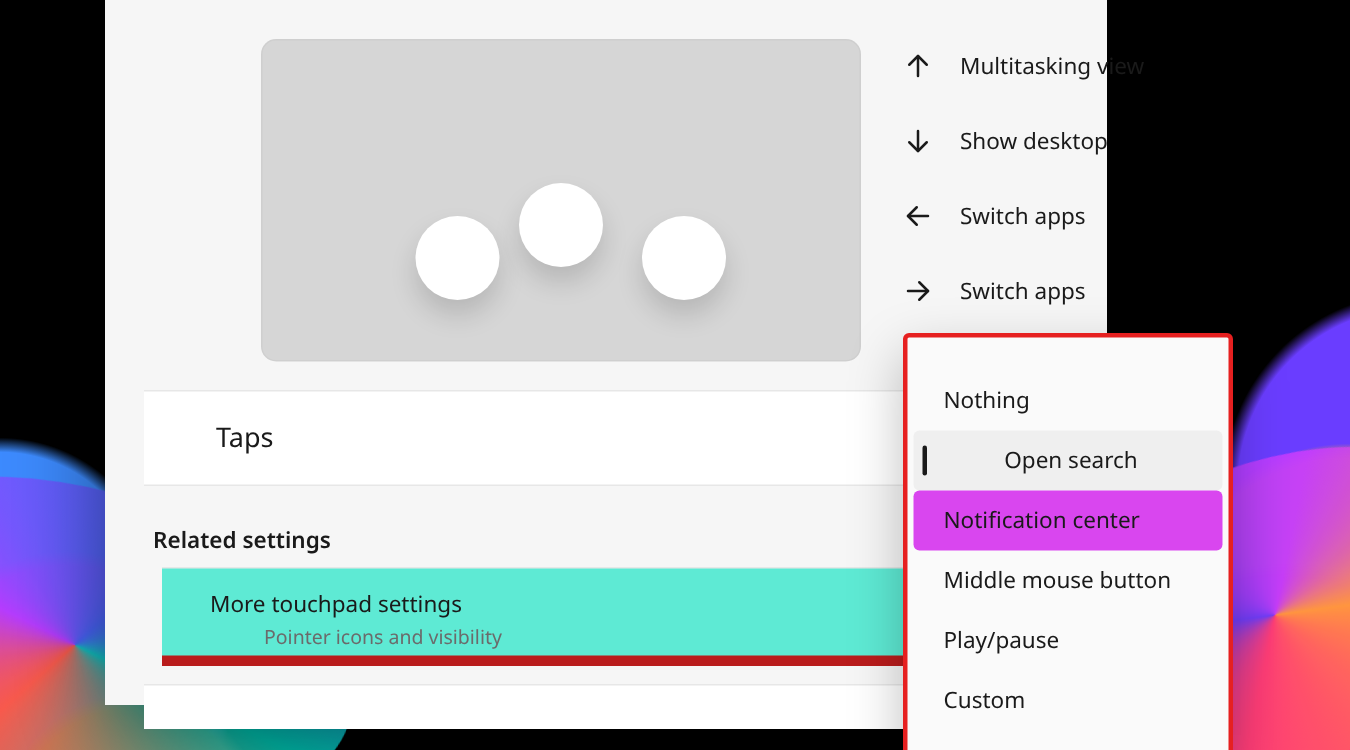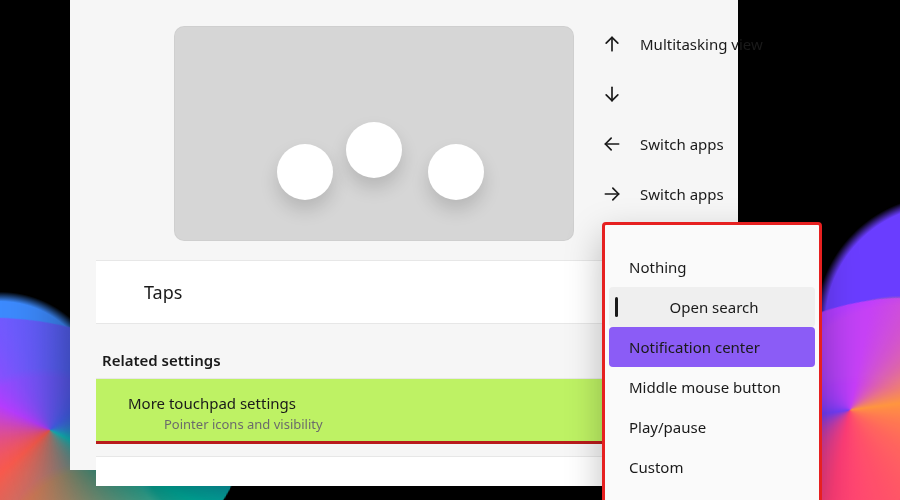--- a/index.html
+++ b/index.html
@@ -96,25 +96,25 @@
   }
 
   
   .related-heading {
     position: absolute;
     left: 6px; top: 350px;
     font-size: 15px; font-weight: 600; color: #1a1a1a;
   }
   .more-touchpad {
     position: absolute;
-    left: 0; right: 0; top: 378px;
+    left: 12px; right: 0; top: 378px;
     height: 66px;
-    background: #bef264;
+    background: #5eead4;
     border-top: 1px solid #e7e7e7;
-    border-bottom: 3px solid #b91c1c;
+    border-bottom: 7px solid #b91c1c;
     padding: 14px 0 0 32px;
     cursor: pointer;
   }
   .more-touchpad .title { font-size: 15px; color: #1a1a1a; }
   .more-touchpad .sub   { font-size: 13px; color: #6b6b6b; margin-top: 2px; margin-left: 36px; }
   .next-row {
     position: absolute; left:0; right:0; top: 456px; height: 30px;
     background: #fff; border-top:1px solid #e7e7e7;
   }
 
@@ -141,21 +141,21 @@
     background: #efefef;
     text-align: center;
   }
   .dropdown .opt.selected::before {
     content: "";
     position: absolute;
     left: 6px; top: 10px; bottom: 10px;
     width: 3px; background: #1a1a1a; border-radius: 2px;
   }
   .dropdown .opt.hover {
-    background: #8b5cf6;
+    background: #d946ef;
   }
 
   svg { display: block; }
 </style>
 </head>
 <body>
 
 <div class="wallpaper">
   <div class="wave a"></div>
   <div class="wave b"></div>
@@ -182,20 +182,21 @@
         <span>Multitasking view</span>
       </div>
 
       <div class="mapping-item">
         <span class="ico">
           <svg viewBox="0 0 24 24" width="20" height="20" fill="none" stroke="currentColor" stroke-width="2" stroke-linecap="round" stroke-linejoin="round">
               <line x1="12" y1="4" x2="12" y2="20"></line>
               <polyline points="5 13 12 20 19 13"></polyline>
             </svg>
         </span>
+        <span>Show desktop</span>
       </div>
 
       <div class="mapping-item">
         <span class="ico">
           <svg viewBox="0 0 24 24" width="20" height="20" fill="none" stroke="currentColor" stroke-width="2" stroke-linecap="round" stroke-linejoin="round">
               <line x1="20" y1="12" x2="4" y2="12"></line>
               <polyline points="11 5 4 12 11 19"></polyline>
             </svg>
         </span>
         <span>Switch apps</span>

